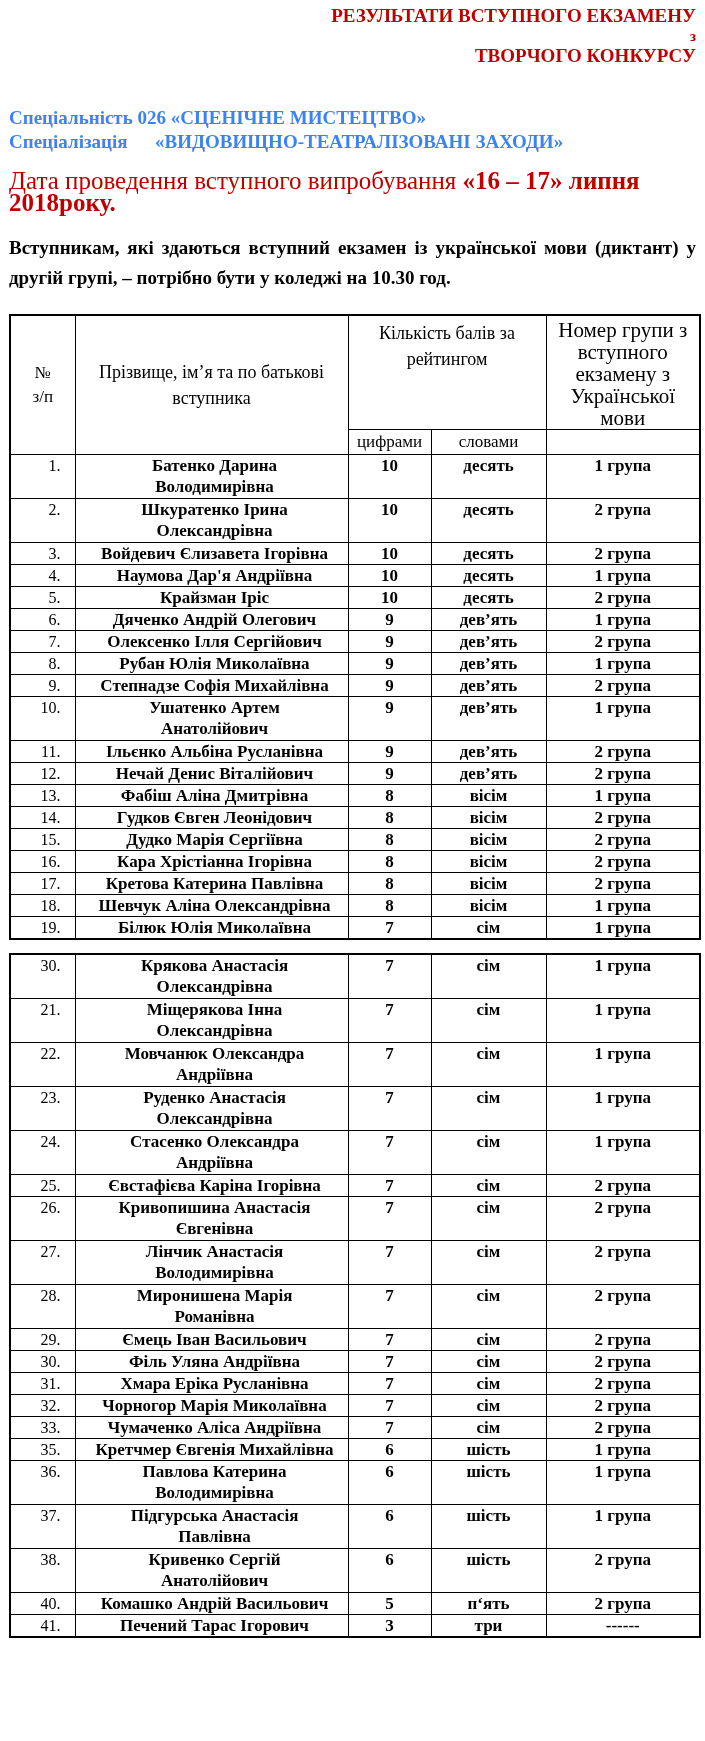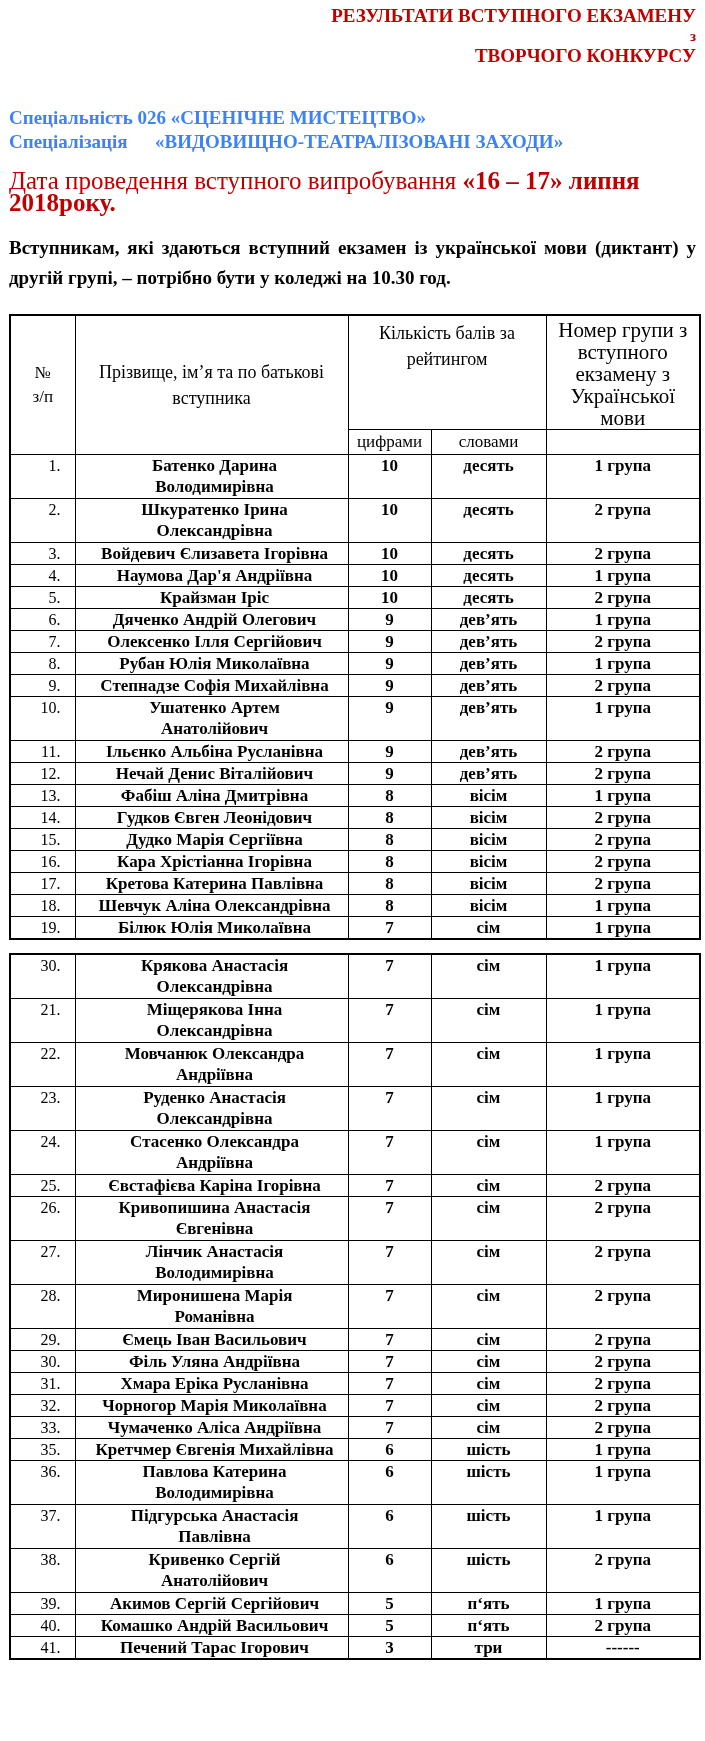--- a/index.html
+++ b/index.html
@@ -471,27 +471,20 @@
         </tr>
         <tr class="r2">
           <td class="c-num">38.</td>
           <td class="c-name">Кривенко Сергій
 Анатолійович</td>
           <td class="c-score">6</td>
           <td class="c-word">шість</td>
           <td class="c-group">2 група</td>
         </tr>
         <tr class="r1">
-          <td class="c-num">39.</td>
-          <td class="c-name">Акимов Сергій Сергійович</td>
-          <td class="c-score">5</td>
-          <td class="c-word">п‘ять</td>
-          <td class="c-group">1 група</td>
-        </tr>
-        <tr class="r1">
           <td class="c-num">40.</td>
           <td class="c-name">Комашко Андрій Васильович</td>
           <td class="c-score">5</td>
           <td class="c-word">п‘ять</td>
           <td class="c-group">2 група</td>
         </tr>
         <tr class="r1">
           <td class="c-num">41.</td>
           <td class="c-name">Печений Тарас Ігорович</td>
           <td class="c-score">3</td>

